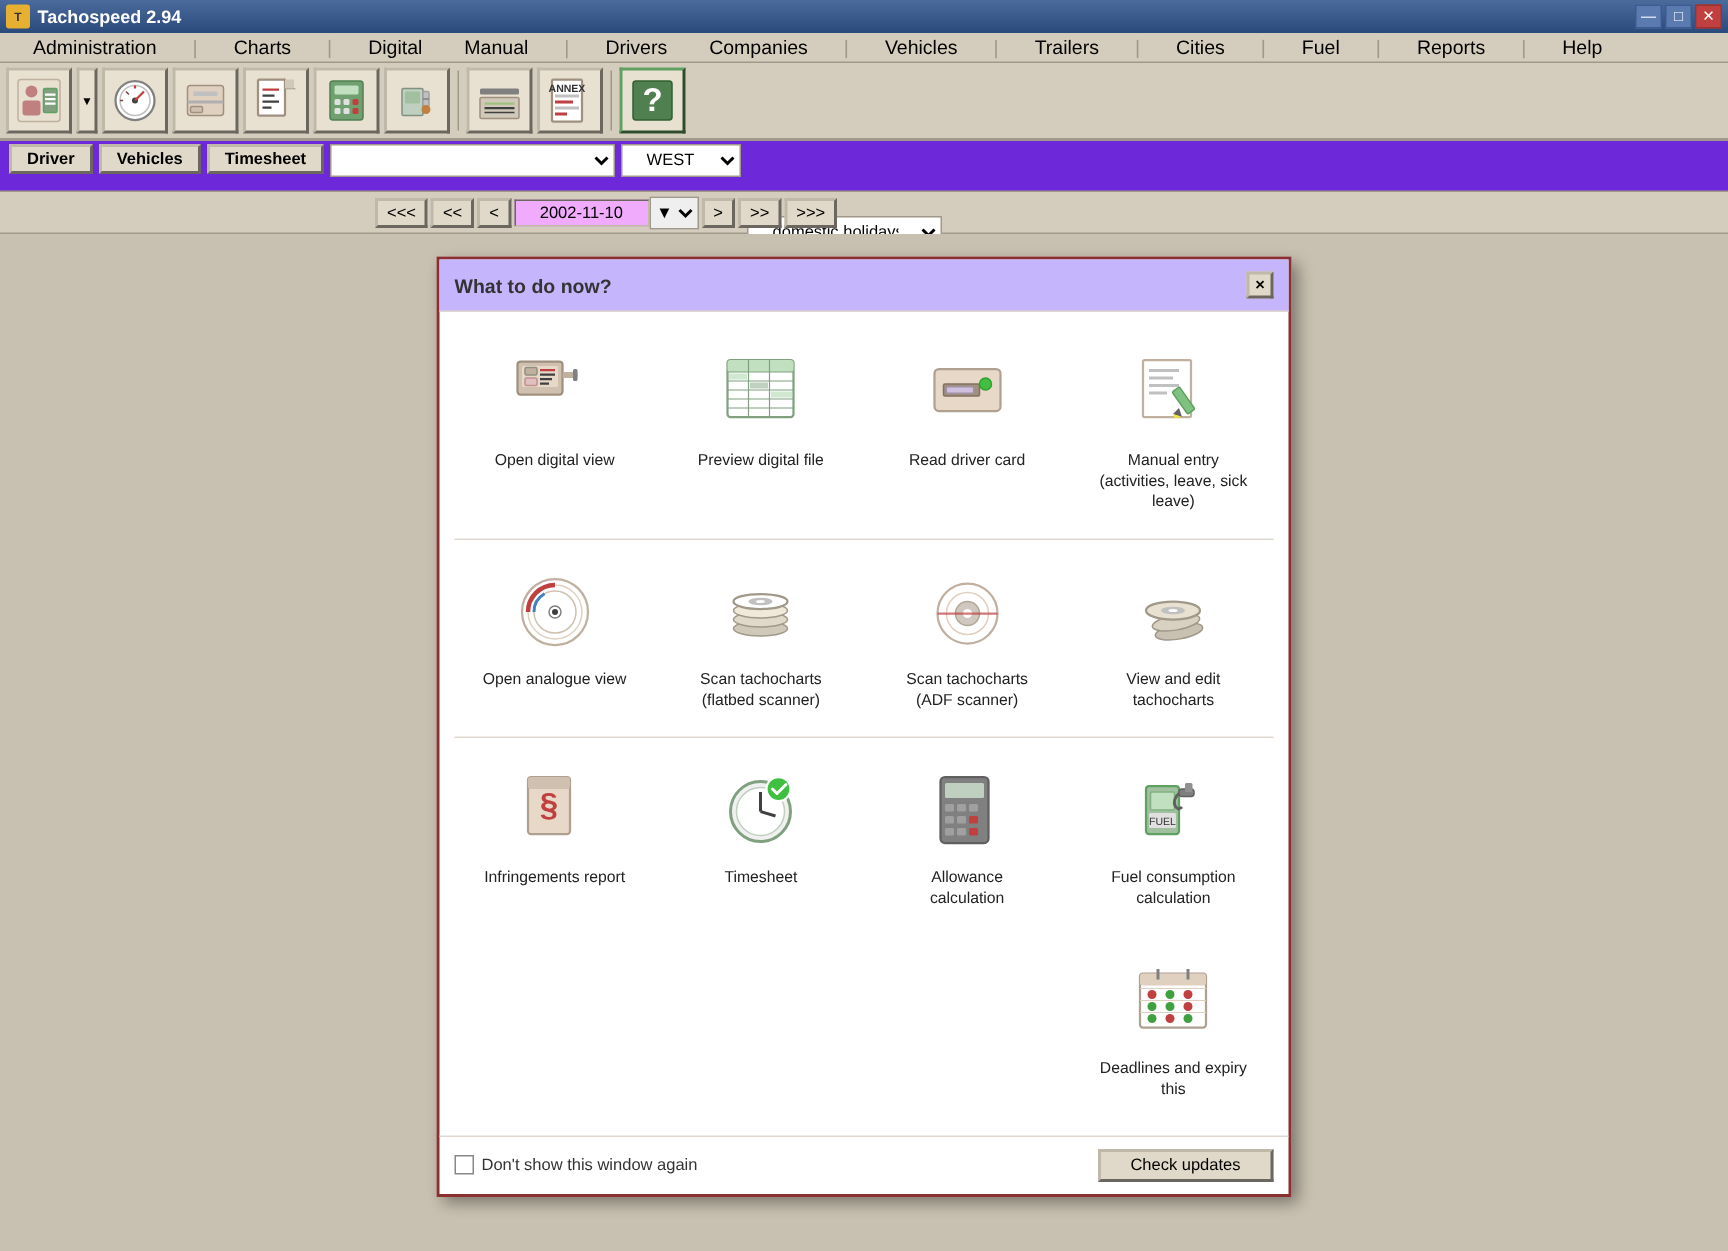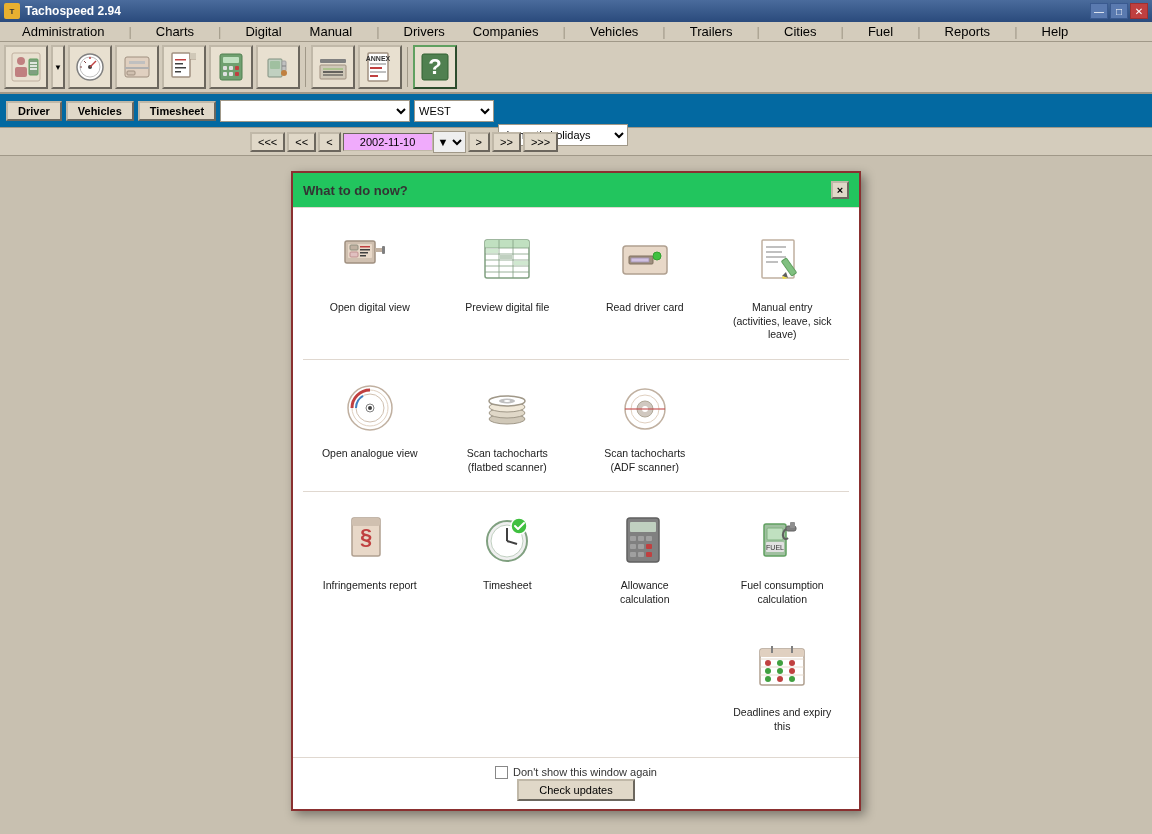--- a/index.html
+++ b/index.html
@@ -91,42 +91,42 @@
       position: relative;
     }
     .tb-sep {
       width: 1px; height: 40px;
       background: #a09888;
       margin: 0 2px;
     }
 
     
     #controlbar {
-      background: #0369a1;
+      background: #6d28d9;
       height: 34px;
       display: flex;
-      align-items: center;
+      align-items: flex-start;
       padding: 2px 6px;
       border-bottom: 1px solid #a09888;
       gap: 4px;
     }
     .ctrl-btn {
       padding: 2px 10px;
       background: #e0d8c8;
       border: 2px outset #c0b8a8;
       cursor: pointer;
       font-size: 11px;
       font-weight: bold;
     }
     .ctrl-select {
       height: 22px;
       border: 1px solid #a09888;
       background: white;
       font-size: 11px;
-      padding: 1px 0;
+      padding: 1px 12px;
     }
 
     
     #navbar {
       background: #d4ccbc;
       height: 28px;
       display: flex;
       align-items: center;
       padding: 2px 250px;
       border-bottom: 1px solid #a09888;
@@ -161,21 +161,21 @@
       position: absolute;
       top: 15px;
       left: 50%;
       transform: translateX(-50%);
       width: 570px;
       background: white;
       border: 2px solid #8a3030;
       box-shadow: 4px 4px 10px rgba(0,0,0,0.4);
     }
     #dialog-titlebar {
-      background: #22c55e;
+      background: #c4b5fd;
       padding: 8px 10px;
       display: flex;
       align-items: center;
       justify-content: space-between;
       border-bottom: 1px solid #e0d8d0;
     }
     #dialog-title {
       font-size: 13px;
       font-weight: bold;
       color: #333;
@@ -226,21 +226,20 @@
       background: #e0d8d0;
     }
 
     
     #dialog-footer {
       padding: 8px 10px;
       border-top: 1px solid #e0d8d0;
       display: flex;
       align-items: center;
       justify-content: space-between;
-      flex-direction: column;
     }
     .footer-check-area {
       display: flex; align-items: center; gap: 5px;
     }
     .footer-checkbox {
       width: 13px; height: 13px;
       border: 1px solid #888;
       background: white;
       cursor: pointer;
     }
@@ -574,20 +573,34 @@
             <circle cx="30" cy="28" r="14" fill="none" stroke="#e0d0c0" stroke-width="1"></circle>
             <circle cx="30" cy="28" r="8" fill="#d0c8c0" stroke="#b0a898" stroke-width="1"></circle>
             <circle cx="30" cy="28" r="3" fill="white"></circle>
 
             <line x1="10" y1="28" x2="50" y2="28" stroke="#c04040" stroke-width="1.5" opacity="0.7"></line>
           </svg>
         </div>
         <span class="cell-label">Scan tachocharts (ADF scanner)</span>
       </div>
 
+      <div class="grid-cell">
+        <div class="cell-icon">
+          <svg width="60" height="55" viewBox="0 0 60 55">
+
+            <ellipse cx="34" cy="40" rx="16" ry="5" fill="#c8c0b0" stroke="#a09888" stroke-width="1" transform="rotate(-10 34 40)"></ellipse>
+            <ellipse cx="32" cy="34" rx="16" ry="5" fill="#d8d0c0" stroke="#a09888" stroke-width="1" transform="rotate(-10 32 34)"></ellipse>
+            <ellipse cx="30" cy="26" rx="18" ry="6" fill="#e8e0d0" stroke="#a09888" stroke-width="1.5"></ellipse>
+
+            <ellipse cx="30" cy="26" rx="8" ry="2.5" fill="#c0c0c0"></ellipse>
+            <ellipse cx="30" cy="26" rx="3" ry="1" fill="white"></ellipse>
+          </svg>
+        </div>
+        <span class="cell-label">View and edit tachocharts</span>
+      </div>
 
       <div class="grid-row-sep"></div>
 
       <div class="grid-cell">
         <div class="cell-icon">
           <svg width="60" height="55" viewBox="0 0 60 55">
 
             <rect x="12" y="4" width="28" height="38" rx="2" fill="#e8d8c8" stroke="#b0a090" stroke-width="1.5"></rect>
             <text x="26" y="30" text-anchor="middle" font-size="22" font-weight="bold" fill="#c04040">§</text>
 

